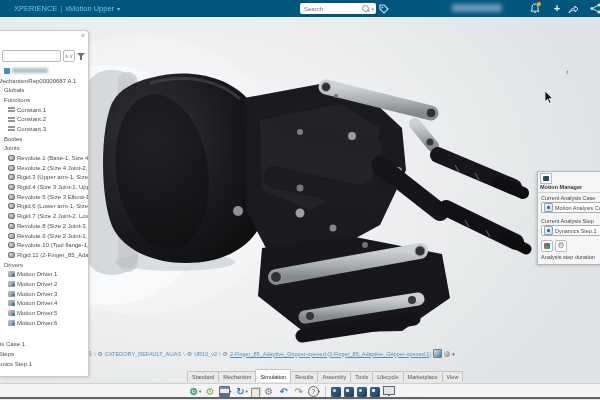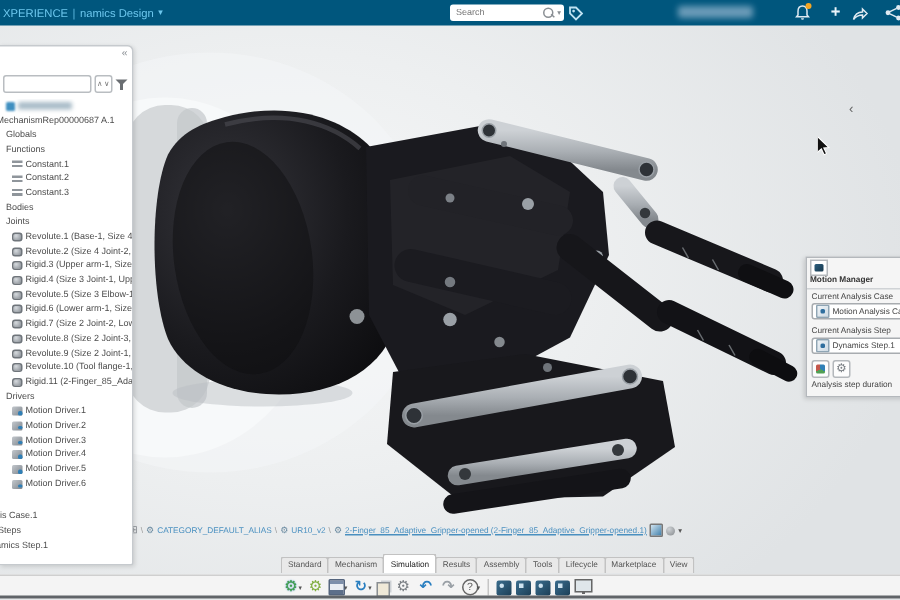--- a/index.html
+++ b/index.html
@@ -1,20 +1,20 @@
 <!DOCTYPE html>
 <html><head>
 <meta charset="utf-8">
 <style>
   html,body{margin:0;padding:0;background:#222;}
   #app{position:relative;width:600px;height:400px;overflow:hidden;background:#e9ebed;
        font-family:"Liberation Sans","DejaVu Sans",sans-serif;-webkit-font-smoothing:antialiased;}
   
   .topbar{position:absolute;left:0;top:0;width:600px;height:17px;background:#00567d;display:flex;align-items:center;z-index:30;}
-  .brand{display:flex;align-items:center;gap:3px;margin-left:2px;color:#6cc7ee;font-size:7.5px;white-space:nowrap;}
+  .brand{display:flex;align-items:center;gap:3px;margin-left:14px;color:#6cc7ee;font-size:7.5px;white-space:nowrap;}
   .brand .sep{color:#6cc7ee;opacity:.8}
   .chev{font-size:6px;color:#6cc7ee;}
   .searchbox{position:absolute;left:300px;top:3px;width:72px;height:11px;background:#fff;border-radius:2px;display:flex;align-items:center;padding:0 2px;}
   .searchbox input{border:0;outline:0;flex:1;min-width:0;font-size:6px;color:#444;background:transparent;font-family:inherit;}
   .mag{width:5px;height:5px;border:1px solid #8a8f94;border-radius:50%;position:relative;flex:none;margin-right:2px;}
   .mag::after{content:"";position:absolute;left:4px;top:4px;width:3px;height:1px;background:#8a8f94;transform:rotate(45deg);}
   .sb-chev{font-size:5px;color:#8a8f94;flex:none;}
   .tagbtn{position:absolute;left:378px;top:3px;width:12px;height:11px;display:flex;align-items:center;justify-content:center;}
   .userblur{position:absolute;left:452px;top:4px;width:50px;height:8px;background:#8fb3cc;opacity:.75;filter:blur(2px);border-radius:2px;}
   .tb-ico{position:absolute;top:2px;width:14px;height:13px;display:flex;align-items:center;justify-content:center;color:#eaf4fa;}
@@ -183,21 +183,21 @@
       <circle cx="333" cy="228" r="3.5" fill="#84898e"></circle>
       <circle cx="365" cy="245" r="3" fill="#6f747a"></circle>
     </svg>
     <div class="vp-collapse">‹</div>
   </div>
 
   <div class="topbar">
     <div class="brand">
       <span>XPERIENCE</span>
       <span class="sep">|</span>
-      <span>namics Design</span>
+      <span>xMotion Upper</span>
       <span class="chev">▾</span>
     </div>
     <div class="searchbox">
       <input type="text" placeholder="Search" style="">
       <span class="mag"></span>
       <span class="sb-chev">▾</span>
     </div>
     <div class="tagbtn">
       <svg width="10" height="10" viewBox="0 0 10 10">
           <path d="M1,1 h4 l4,4 -4,4 -4,-4 Z" fill="none" stroke="#bfe2f2" stroke-width="1.2"></path>

